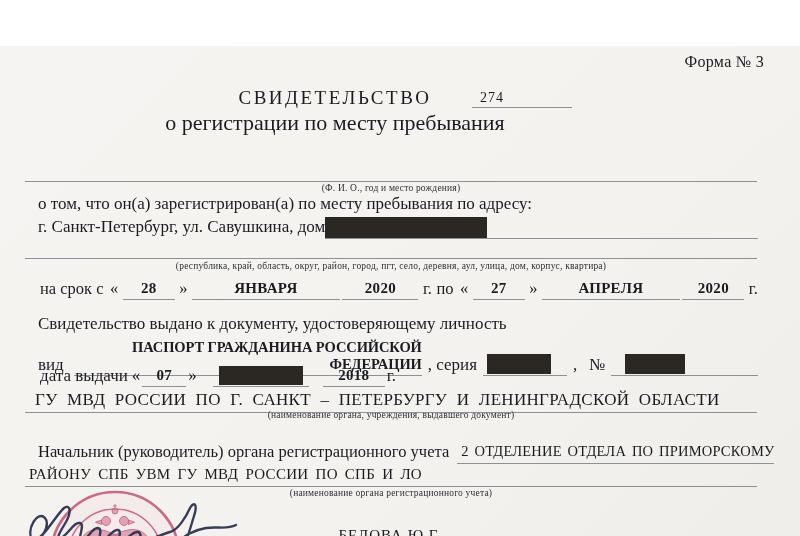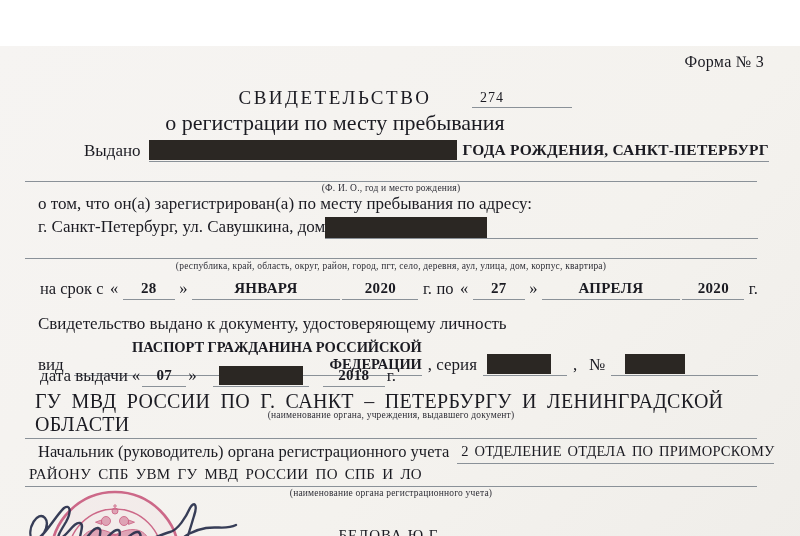--- a/index.html
+++ b/index.html
@@ -49,21 +49,21 @@
   .ser-fld{width:80px; justify-content:flex-start; padding-left:4px;}
   .ser-redact{width:64px; margin-bottom:1px;}
   .num-fld{justify-content:flex-start; padding-left:14px;}
   .num-redact{width:60px; margin-bottom:1px;}
   .date-row{top:320px; left:38px;}
   .w44{width:44px;}
   .date-redact-fld{width:96px; margin-left:14px; justify-content:center;}
   .date-redact{width:84px; margin-bottom:1px; height:19px;}
   .w62{width:62px; margin-left:14px;}
   .issuer-row{top:344px; left:25px; width:732px; border-bottom:1px solid var(--line);}
-  .issuer-text{font-size:20px; word-spacing:5px; letter-spacing:.3px; padding:0 0 2px 10px;}
+  .issuer-text{font-size:17px; word-spacing:5px; letter-spacing:.3px; padding:0 0 2px 10px;}
   .cap-issuer{top:364px;}
   .chief-row{top:396px; left:38px; right:42px;}
   .chief-label{white-space:nowrap; padding:0 8px 2px 0; font-size:16.5px;}
   .chief-val{font-size:14.5px; letter-spacing:.2px; word-spacing:2px; justify-content:flex-start; padding:0 0 3px 4px; white-space:nowrap;}
   .chief-row2{top:420px; left:25px; width:732px; border-bottom:1px solid var(--line);}
   .chief-val2{font-size:15px; letter-spacing:.3px; word-spacing:3px; padding:0 0 3px 4px;}
   .cap-chief{top:442px;}
   .sig-line{top:496px; left:28px; width:198px; border-bottom:1px solid var(--line); height:0;}
   .cap-sign{top:499px; left:28px; width:198px;}
   .name-fld{top:481px; left:288px; width:204px; border-bottom:1px solid var(--line);
@@ -76,27 +76,20 @@
 <body>
 
 <div class="page">
 
   <div class="abs forma">Форма № 3</div>
 
   <div class="abs title-row">СВИДЕТЕЛЬСТВО</div>
   <div class="abs cert-num">274</div>
   <div class="abs subtitle">о регистрации по месту пребывания</div>
 
-  <div class="abs row issued-row">
-    <span class="issued-label">Выдано</span>
-    <span class="fld grow">
-      <span class="redact issued-redact"></span>
-      <span class="issued-suffix">ГОДА РОЖДЕНИЯ, САНКТ-ПЕТЕРБУРГ</span>
-    </span>
-  </div>
   <div class="abs rule rule1"></div>
   <div class="abs cap cap-fio">(Ф. И. О., год и место рождения)</div>
 
   <div class="abs statement">о том, что он(а) зарегистрирован(а) по месту пребывания по адресу:</div>
 
   <div class="abs row address-row">
     <span class="addr-prefix">г. Санкт-Петербург, ул. Савушкина, дом</span>
     <span class="fld grow">
       <span class="redact addr-redact"></span>
     </span>

